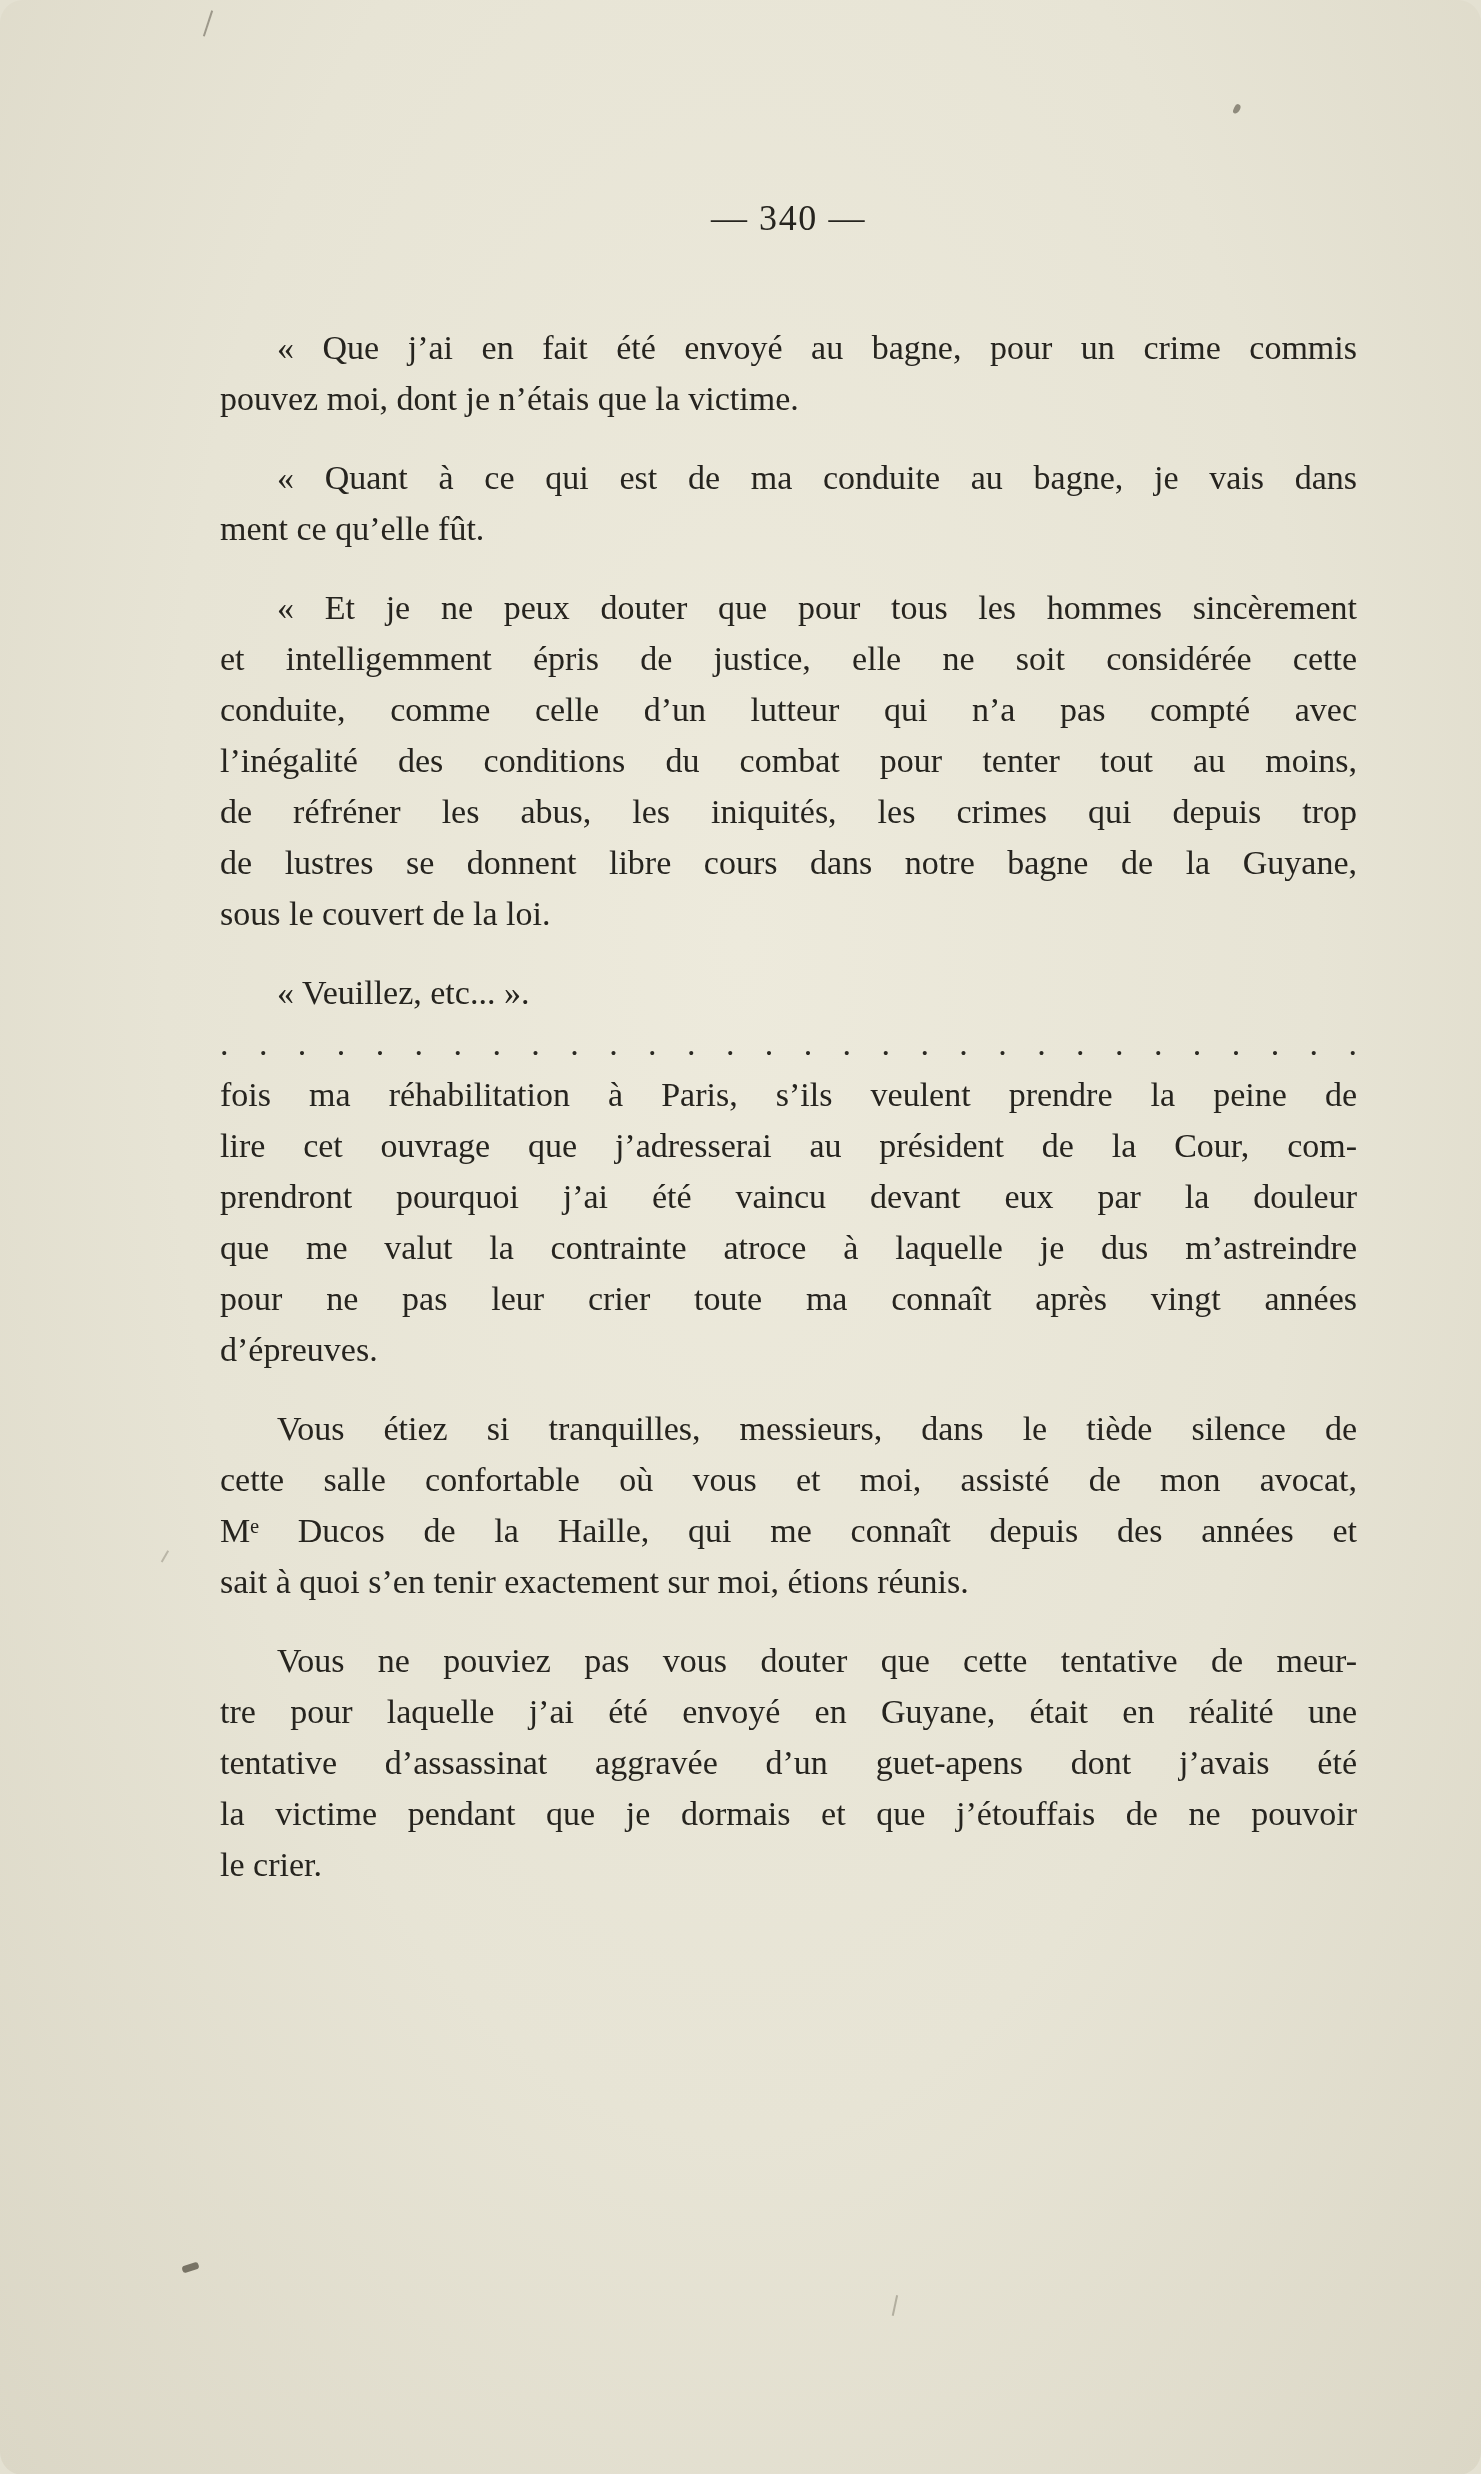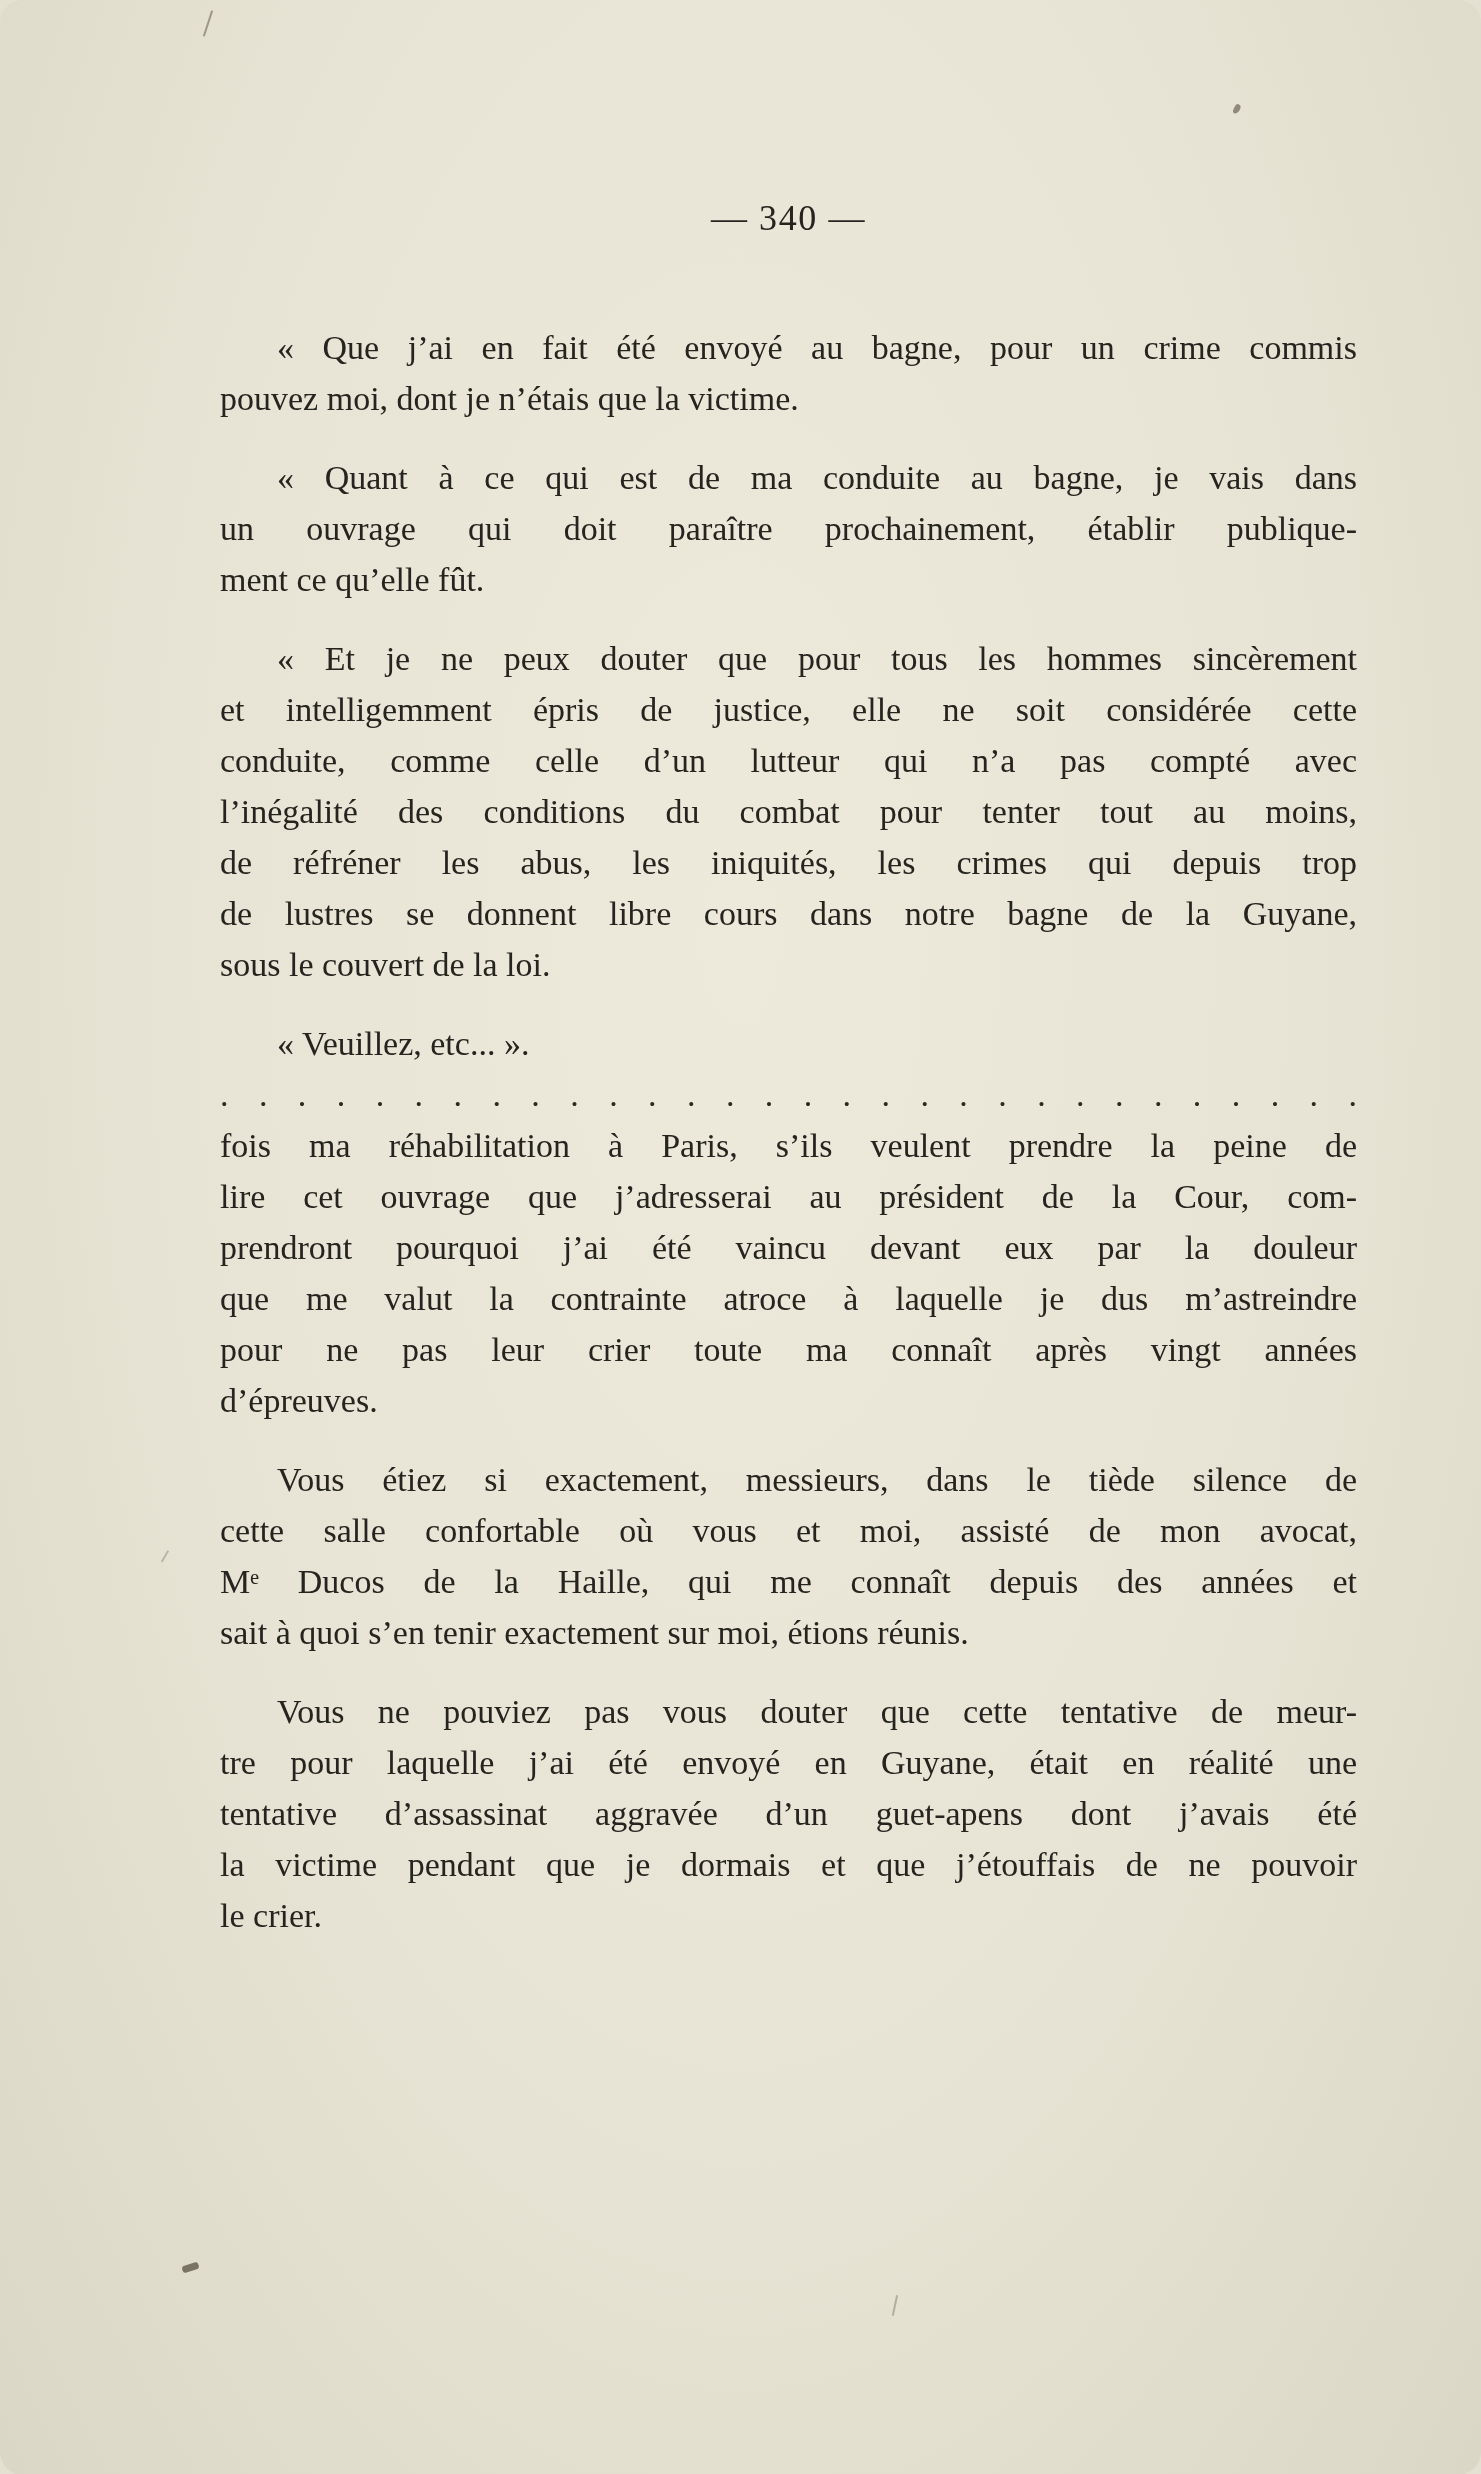--- a/index.html
+++ b/index.html
@@ -94,21 +94,20 @@
 <div class="page">
   <div class="page-number">— 340 —</div>
 
   <div class="text-block" id="text-block">
       <div class="paragraph">
         <div class="line first">« Que j’ai en fait été envoyé au bagne, pour un crime commis</div>
         <div class="line last">pouvez moi, dont je n’étais que la victime.</div>
       </div>
       <div class="paragraph">
         <div class="line first">« Quant à ce qui est de ma conduite au bagne, je vais dans</div>
-        <div class="line">un ouvrage qui doit paraître prochainement, établir publique-</div>
         <div class="line last">ment ce qu’elle fût.</div>
       </div>
       <div class="paragraph">
         <div class="line first">« Et je ne peux douter que pour tous les hommes sincèrement</div>
         <div class="line">et intelligemment épris de justice, elle ne soit considérée cette</div>
         <div class="line">conduite, comme celle d’un lutteur qui n’a pas compté avec</div>
         <div class="line">l’inégalité des conditions du combat pour tenter tout au moins,</div>
         <div class="line">de réfréner les abus, les iniquités, les crimes qui depuis trop</div>
         <div class="line">de lustres se donnent libre cours dans notre bagne de la Guyane,</div>
         <div class="line last">sous le couvert de la loi.</div>
@@ -119,21 +118,21 @@
       <div class="dots-line">. . . . . . . . . . . . . . . . . . . . . . . . . . . . . .</div>
       <div class="paragraph">
         <div class="line">fois ma réhabilitation à Paris, s’ils veulent prendre la peine de</div>
         <div class="line">lire cet ouvrage que j’adresserai au président de la Cour, com-</div>
         <div class="line">prendront pourquoi j’ai été vaincu devant eux par la douleur</div>
         <div class="line">que me valut la contrainte atroce à laquelle je dus m’astreindre</div>
         <div class="line">pour ne pas leur crier toute ma connaît après vingt années</div>
         <div class="line last">d’épreuves.</div>
       </div>
       <div class="paragraph">
-        <div class="line first">Vous étiez si exactement, messieurs, dans le tiède silence de</div>
+        <div class="line first">Vous étiez si tranquilles, messieurs, dans le tiède silence de</div>
         <div class="line">cette salle confortable où vous et moi, assisté de mon avocat,</div>
         <div class="line">Mᵉ Ducos de la Haille, qui me connaît depuis des années et</div>
         <div class="line last">sait à quoi s’en tenir exactement sur moi, étions réunis.</div>
       </div>
       <div class="paragraph">
         <div class="line first">Vous ne pouviez pas vous douter que cette tentative de meur-</div>
         <div class="line">tre pour laquelle j’ai été envoyé en Guyane, était en réalité une</div>
         <div class="line">tentative d’assassinat aggravée d’un guet-apens dont j’avais été</div>
         <div class="line">la victime pendant que je dormais et que j’étouffais de ne pouvoir</div>
         <div class="line last">le crier.</div>

